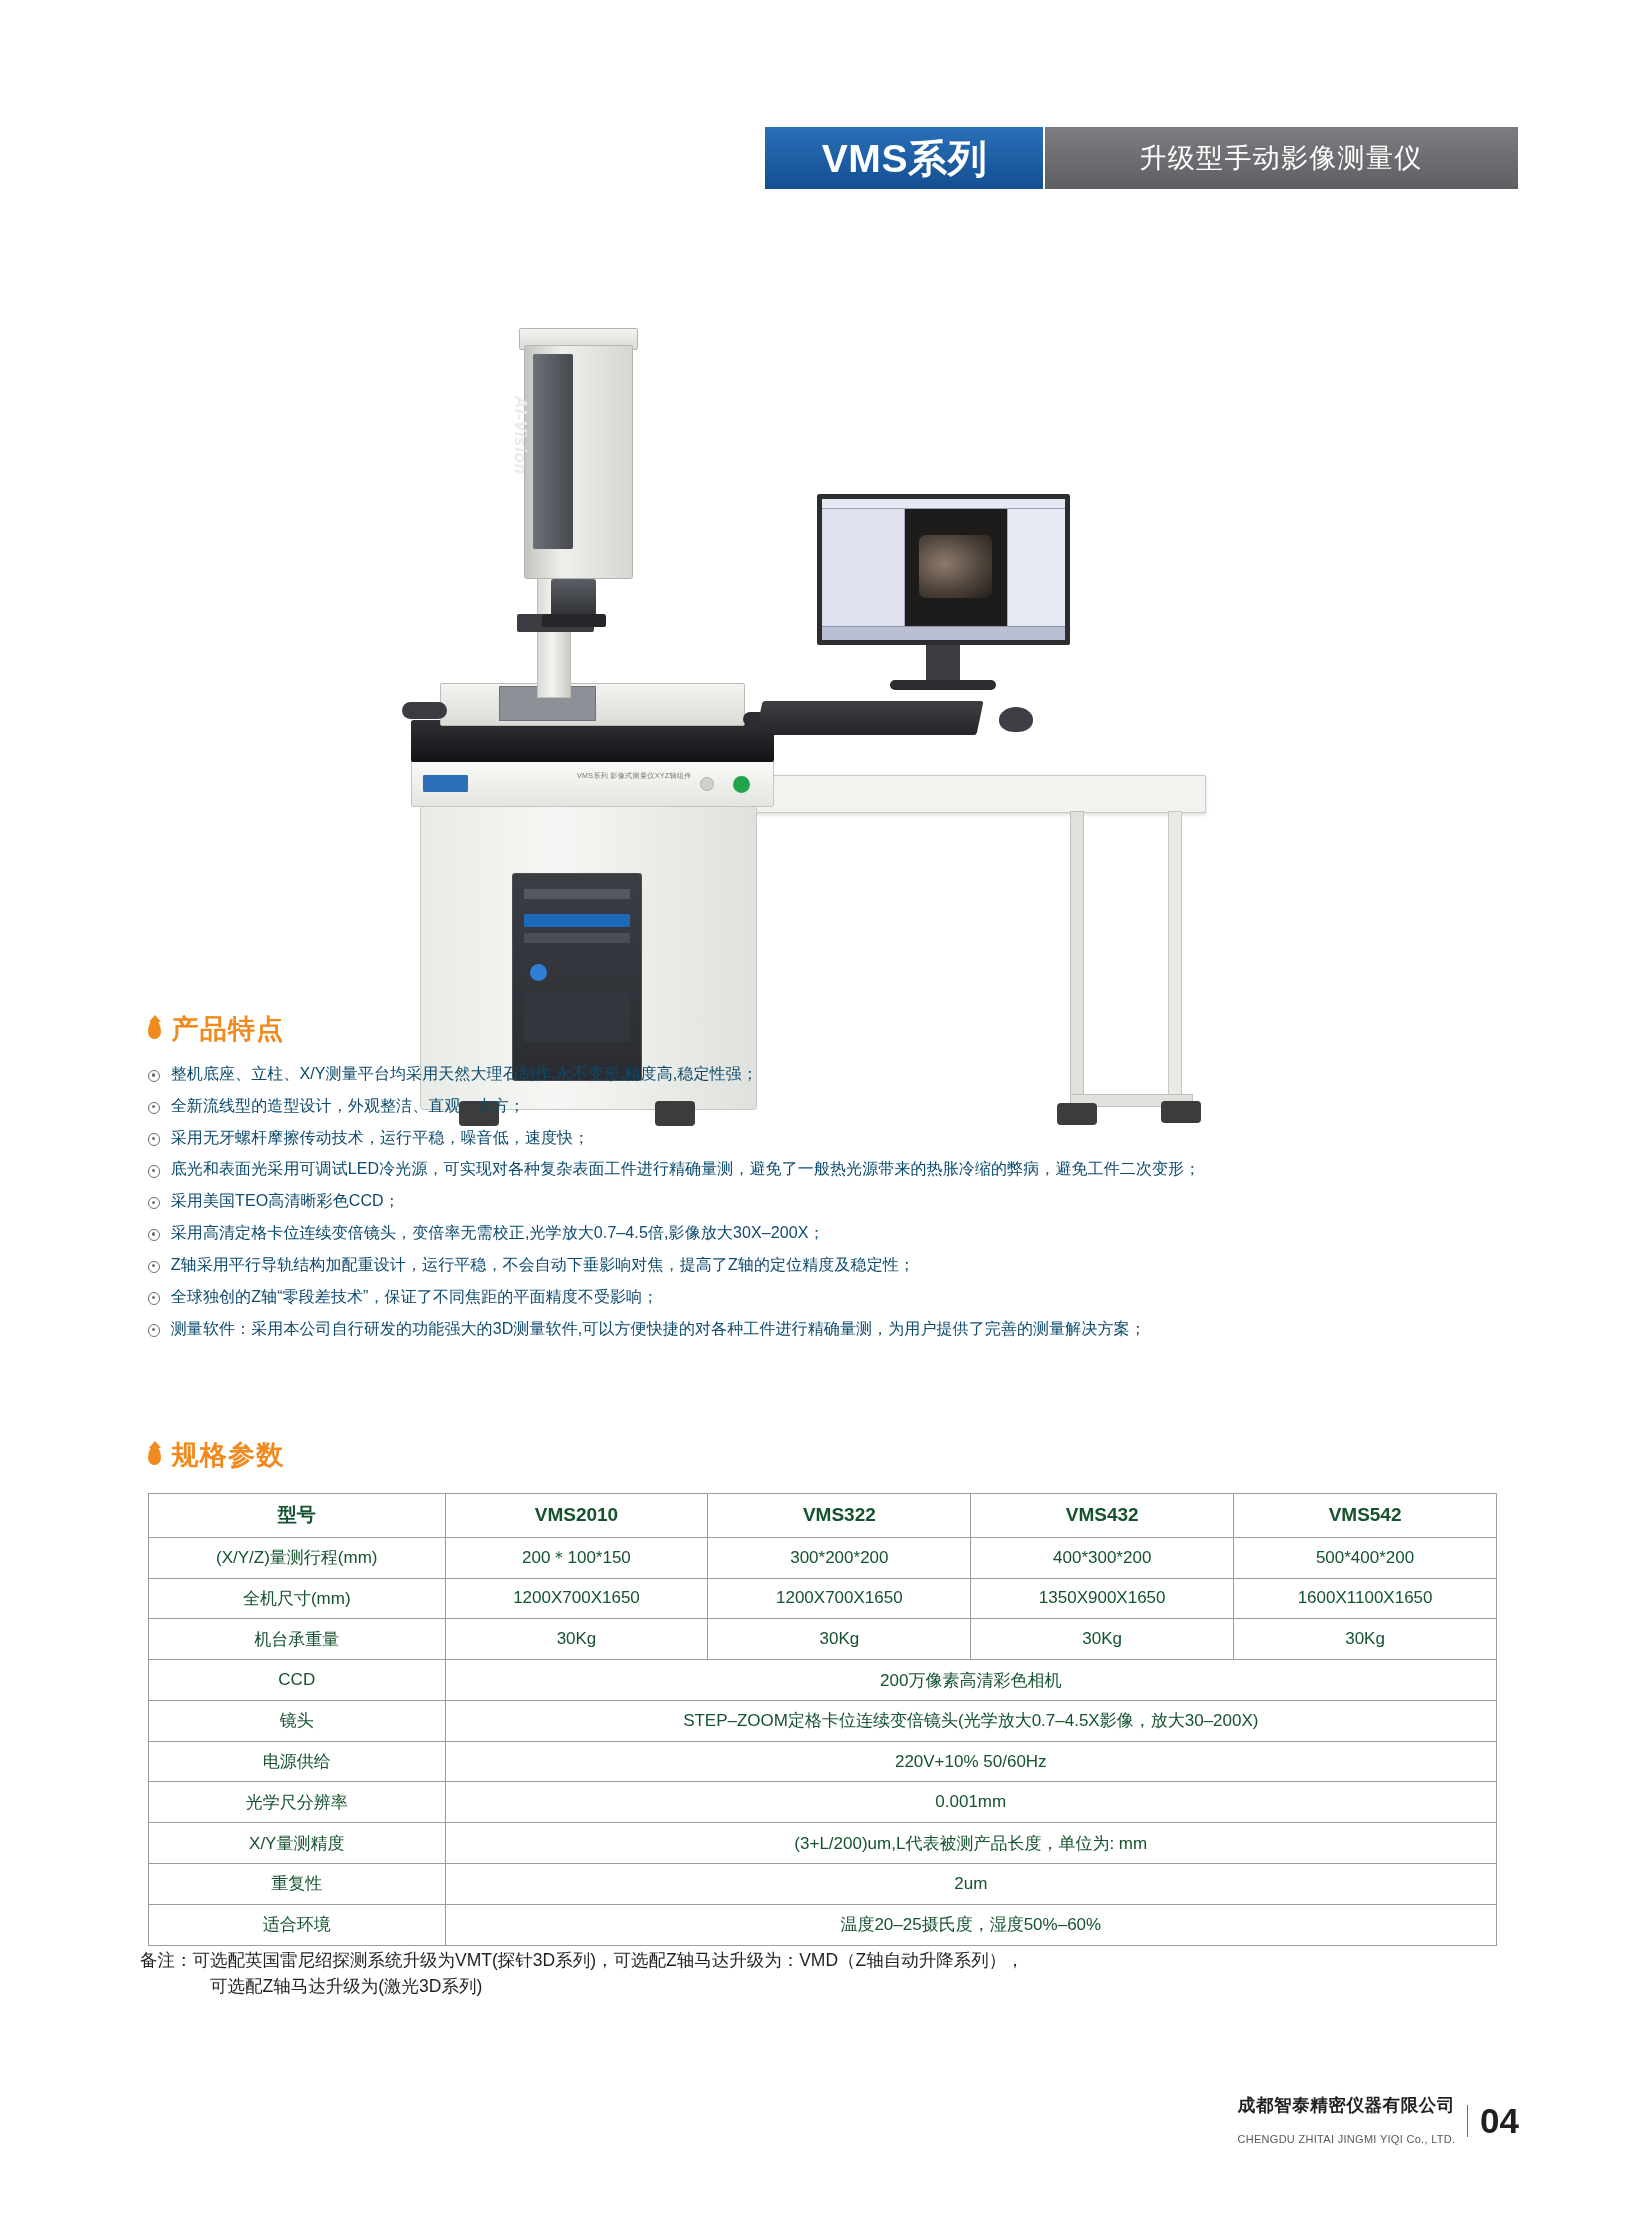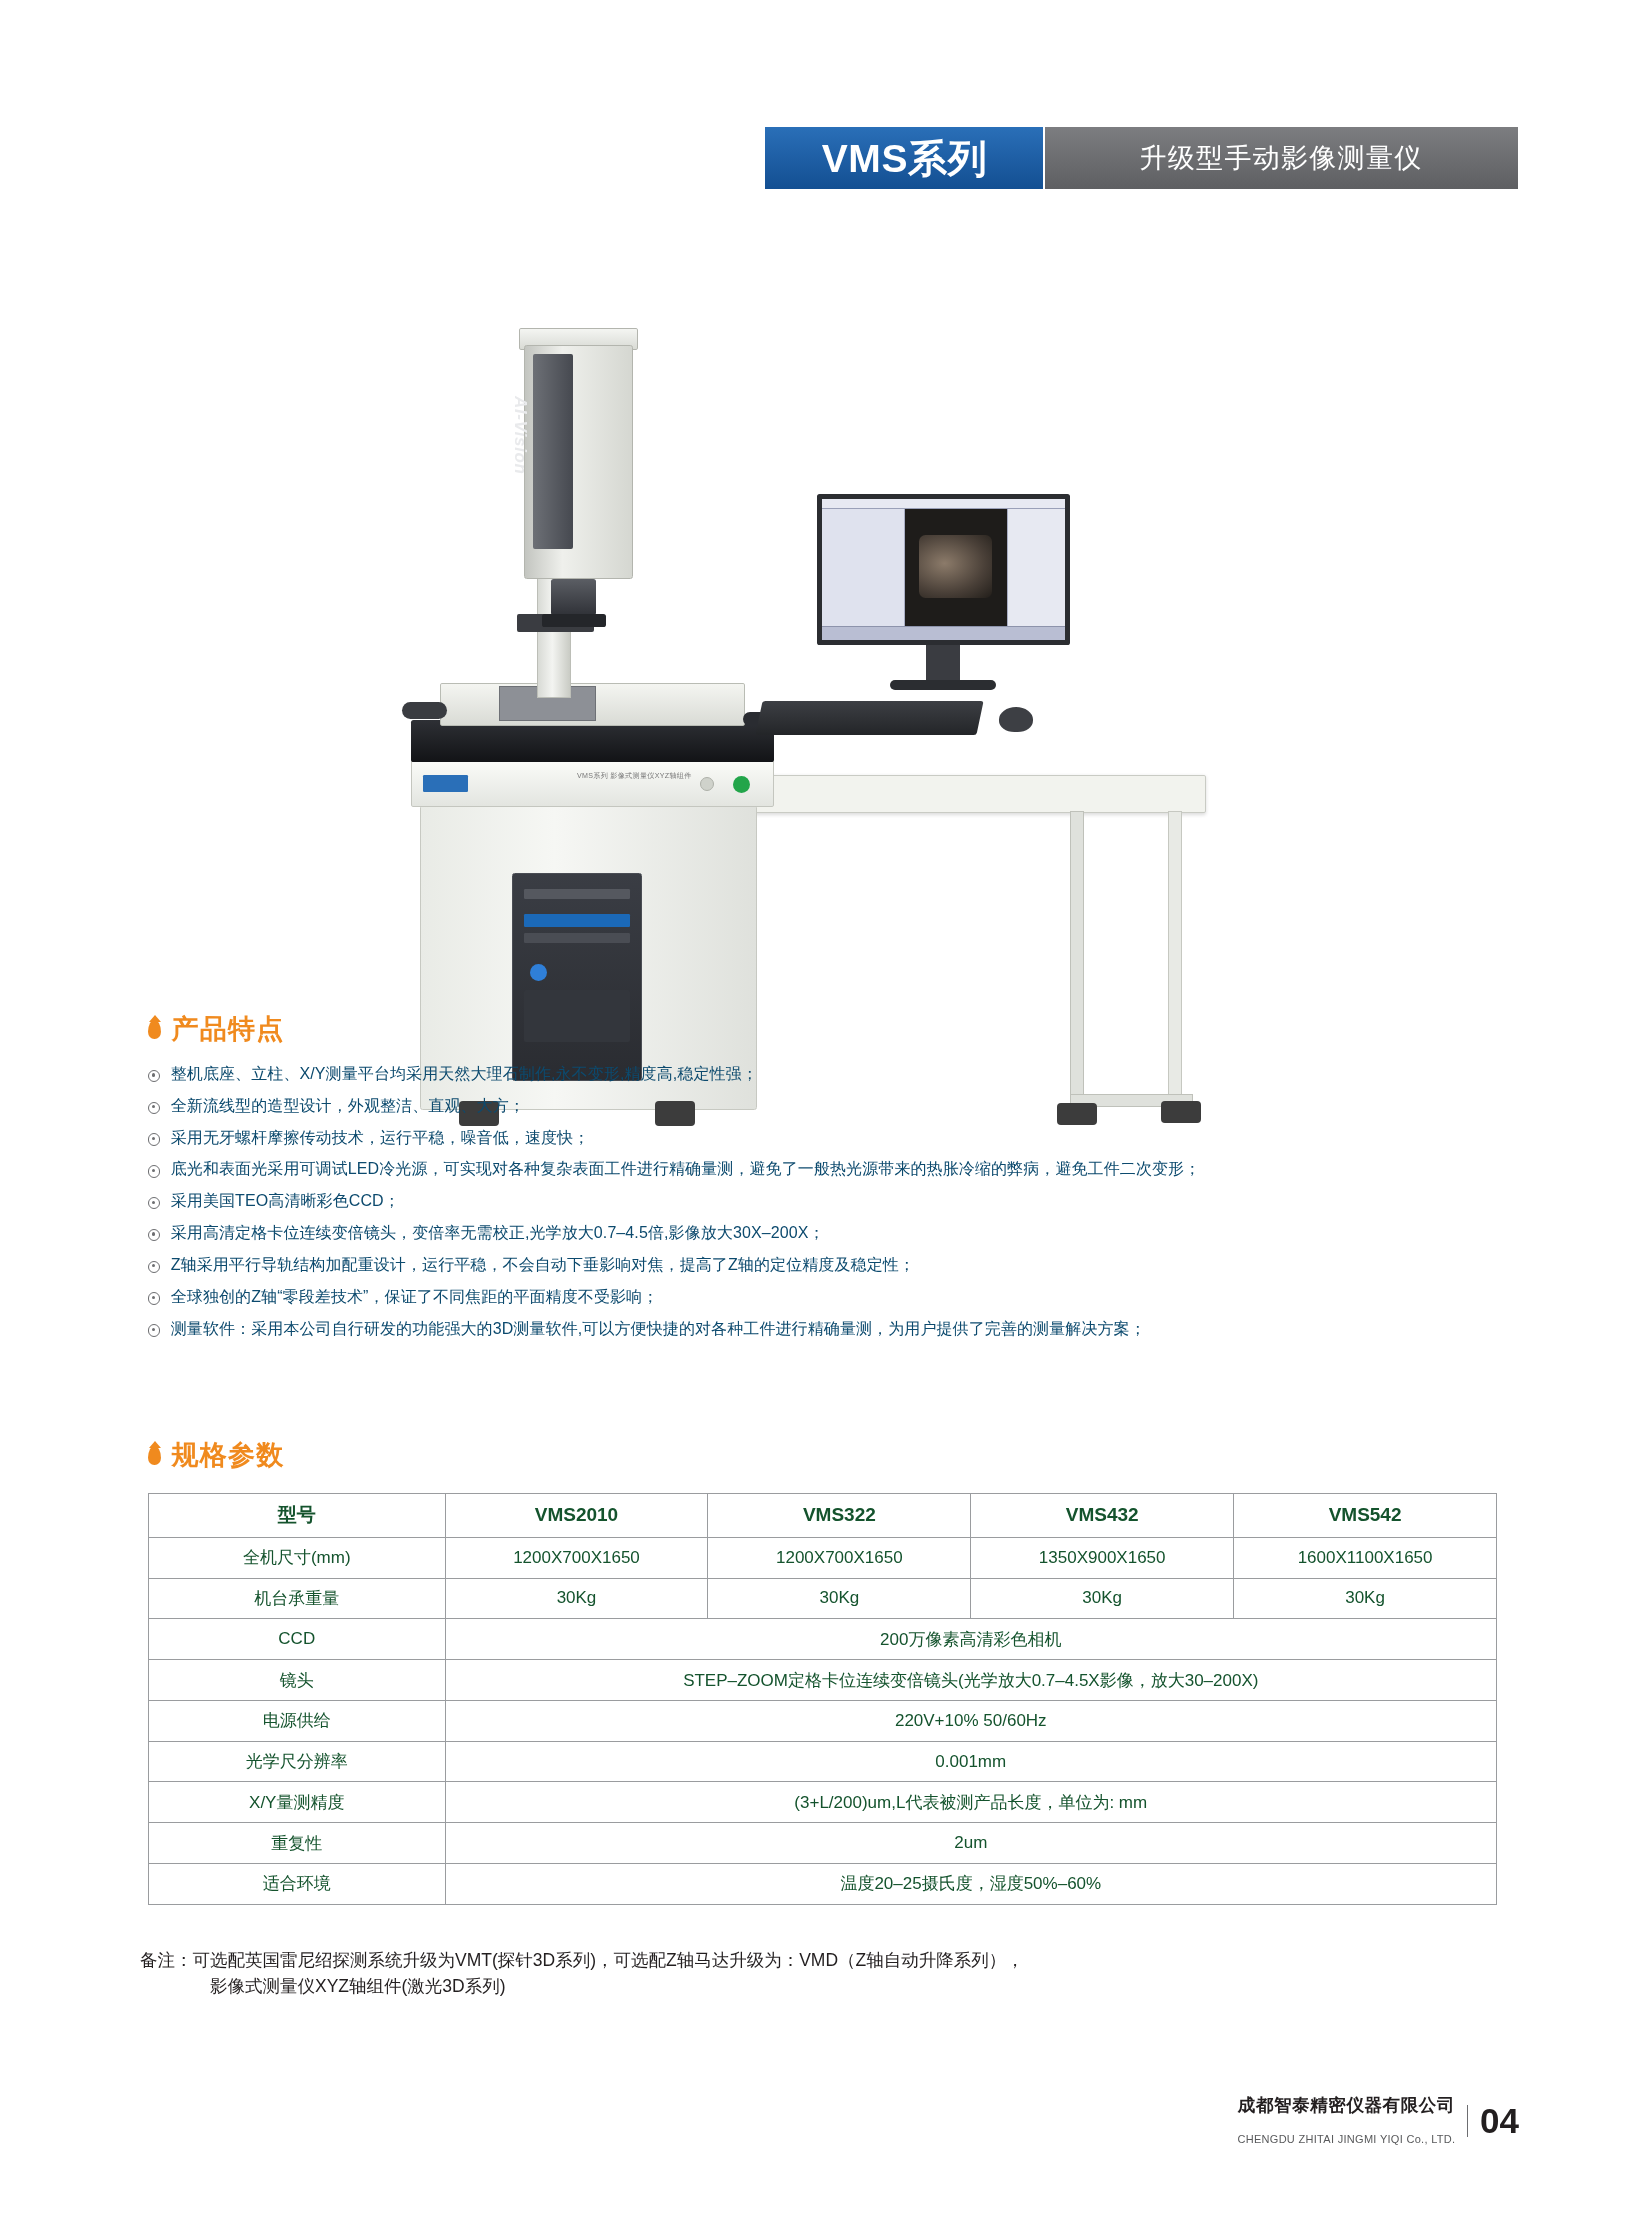--- a/index.html
+++ b/index.html
@@ -584,20 +584,27 @@
       <tr>
         <th>型号</th>
         <th class="c2">VMS2010</th>
         <th class="c3">VMS322</th>
         <th class="c4">VMS432</th>
         <th class="c5">VMS542</th>
       </tr>
     </thead>
     <tbody>
       <tr>
+        <td>(X/Y/Z)量测行程(mm)</td>
+        <td>200＊100*150</td>
+        <td>300*200*200</td>
+        <td>400*300*200</td>
+        <td>500*400*200</td>
+      </tr>
+      <tr>
         <td>全机尺寸(mm)</td>
         <td>1200X700X1650</td>
         <td>1200X700X1650</td>
         <td>1350X900X1650</td>
         <td>1600X1100X1650</td>
       </tr>
       <tr>
         <td>机台承重量</td>
         <td>30Kg</td>
         <td>30Kg</td>
@@ -631,21 +638,21 @@
       <tr>
         <td>适合环境</td>
         <td colspan="4">温度20–25摄氏度，湿度50%–60%</td>
       </tr>
     </tbody>
   </table>
 </div>
 
 <div class="note">
   <div>备注：可选配英国雷尼绍探测系统升级为VMT(探针3D系列)，可选配Z轴马达升级为：VMD（Z轴自动升降系列），</div>
-  <div class="note-line2">影像式测量仪XYZ轴组件(激光3D系列)</div>
+  <div class="note-line2">可选配Z轴马达升级为(激光3D系列)</div>
 </div>
 
 <div class="footer">
   <div class="footer-names">
     <div class="footer-cn">成都智泰精密仪器有限公司</div>
     <div class="footer-en">CHENGDU ZHITAI JINGMI YIQI Co., LTD.</div>
   </div>
   <div class="footer-divider"></div>
   <div class="footer-page">04</div>
 </div>

